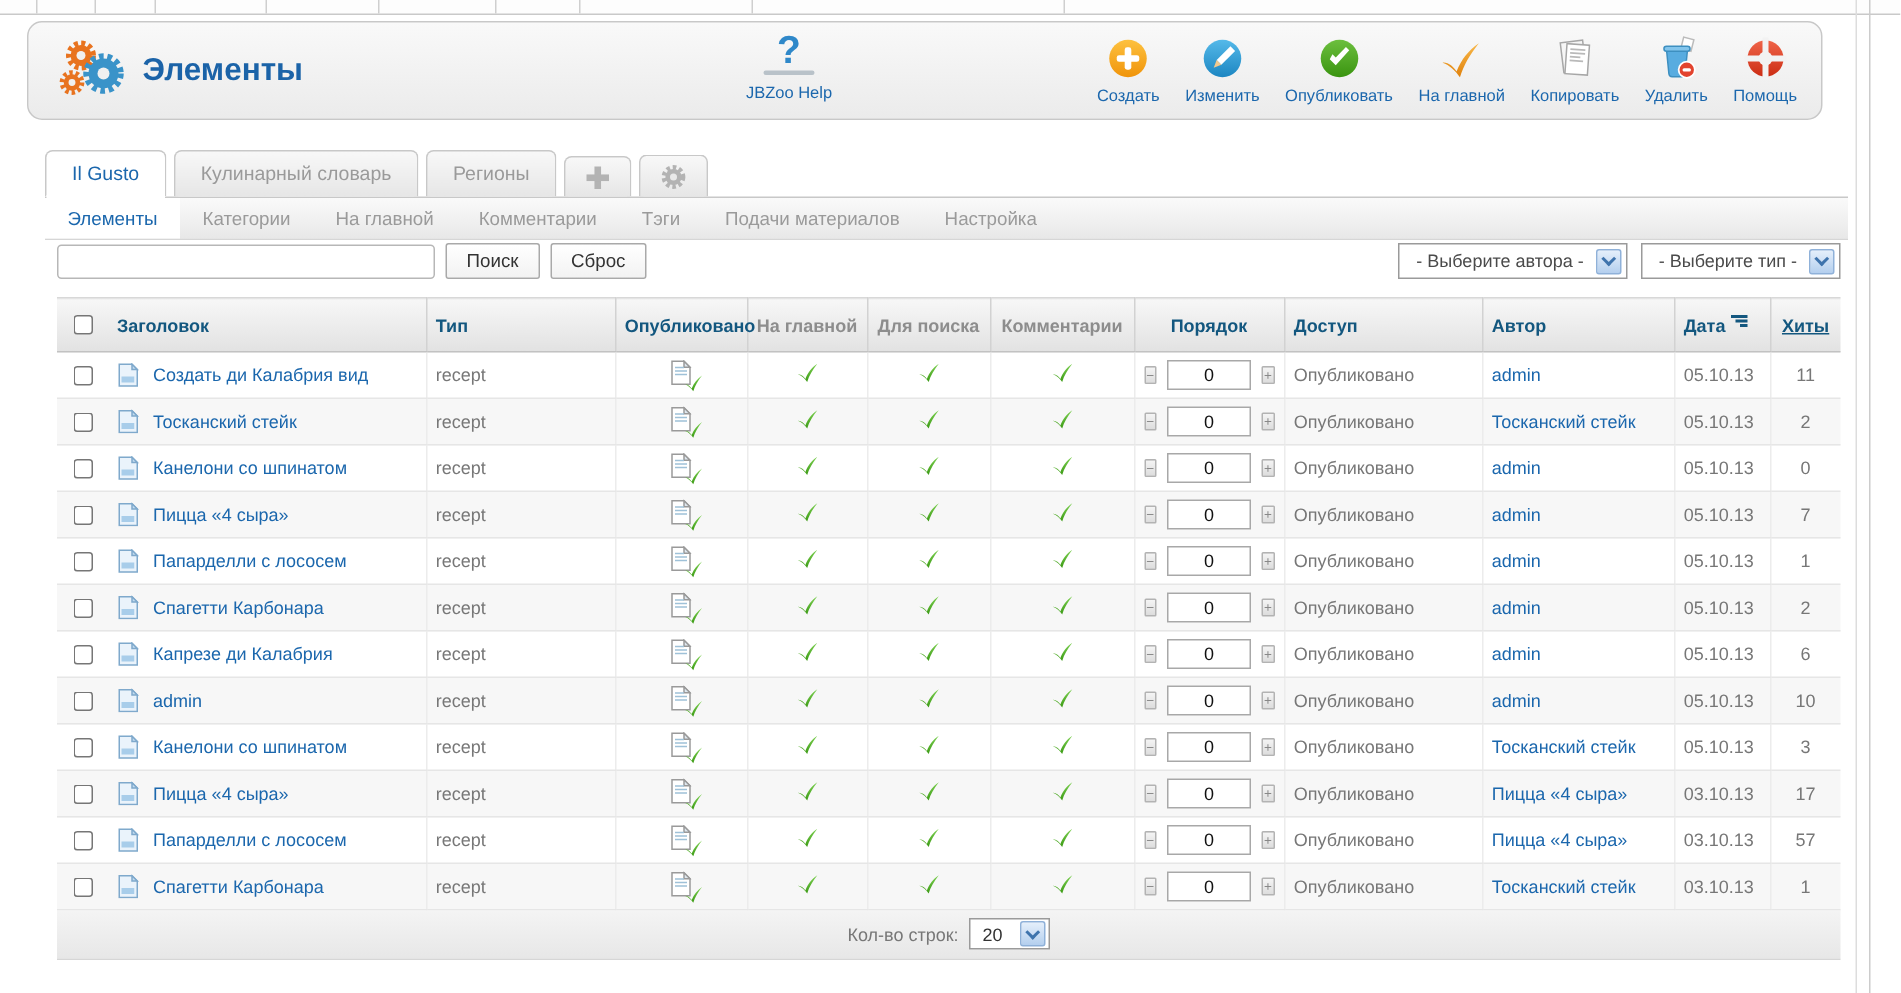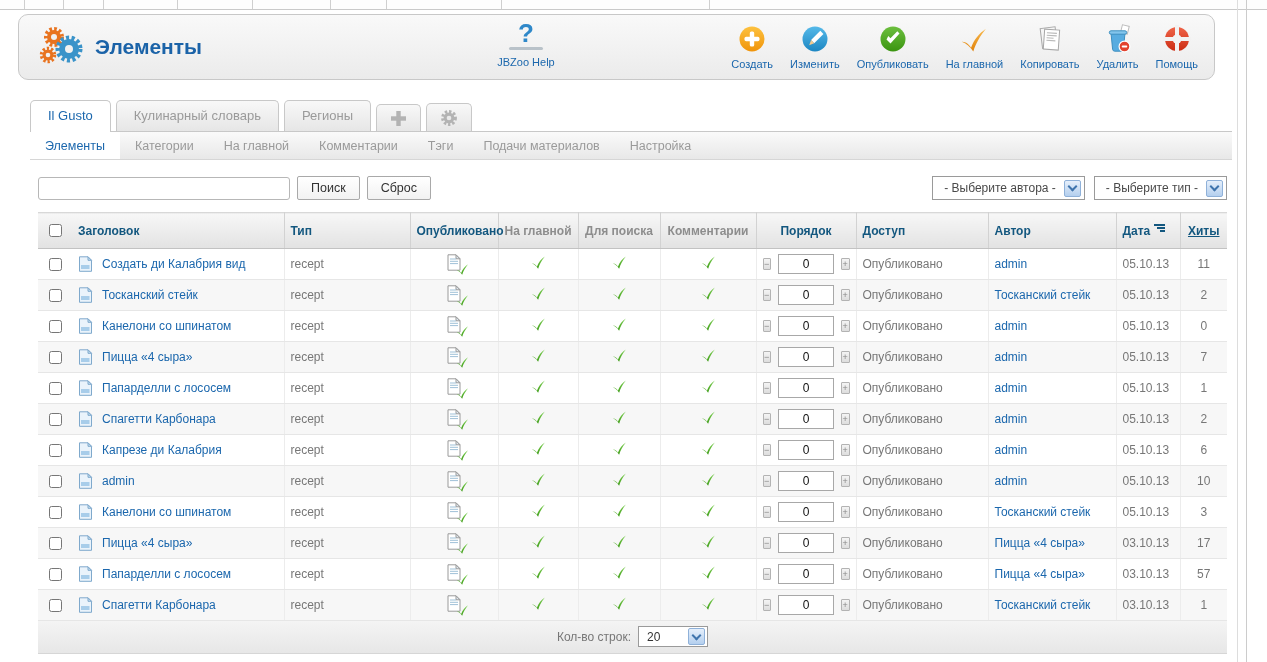--- a/index.html
+++ b/index.html
@@ -40,21 +40,21 @@
   .tab.active::after { content:""; position:absolute; left:0; right:0; bottom:-1px; height:2px; background:#fff; }
   .tab.icon-tab { padding:5px 13px 4px; display:flex; align-items:center; }
 
   
   .subtabs { margin:0 0 0 12px; background:linear-gradient(#fafafa,#e8e8e8); border-top:1px solid #c8c8c8;
     border-bottom:1px solid #d6d6d6; display:flex; height:29px; }
   .subtab { padding:7px 15px; font-size:12.5px; color:#9a9a9a; cursor:pointer; }
   .subtab.active { background:#fff; color:#1b67ad; }
 
   
-  .content { margin-left:12px; padding:16px 5px 0 8px; }
+  .content { margin-left:12px; padding:2px 5px 0 8px; }
 
   .filter-row { display:flex; align-items:center; margin-bottom:12px; }
   .search-input { width:252px; height:23px; border:1px solid #b7b7b7; border-radius:3px; padding:2px 6px; font-size:12px; }
   .btn { margin-left:7px; padding:4px 13px; font-size:12.5px; color:#333; background:linear-gradient(#fff,#f2f2f2);
     border:1px solid #a9a9a9; border-radius:2px; cursor:pointer; font-family:inherit; }
   .filter-spacer { flex:1; }
   .fake-select { margin-left:9px; display:flex; align-items:center; gap:8px; border:1px solid #9a9a9a;
     background:#fff; padding:2px 3px 2px 11px; font-size:12px; color:#4a4a4a; height:24px; cursor:pointer; }
   .sel-arrow { width:17px; height:17px; background:linear-gradient(#e5effb,#b4cfee); border:1px solid #8fb1d9;
     border-radius:2px; display:flex; align-items:center; justify-content:center; }
@@ -84,21 +84,21 @@
 
   .order-box { display:flex; align-items:center; justify-content:center; gap:7px; }
   .spin-btn { width:12px; height:12px; background:linear-gradient(#f4f4f4,#ddd); border:1px solid #b3b3b3;
     font-size:9px; line-height:9px; color:#888; text-align:center; cursor:pointer; border-radius:1px; padding:0; }
   .order-input { width:56px; height:20px; border:1px solid #a8a8a8; text-align:center; font-size:12px; color:#111; }
 
   .list-footer { width:1189px; margin-top:0; background:linear-gradient(#f4f4f4,#e7e7e7); border-bottom:1px solid #d6d6d6;
     border-top:none; padding:5px 0 6px; display:flex; align-items:center; justify-content:center; gap:7px;
     font-size:12px; color:#777; }
   .limit-select { display:flex; align-items:center; gap:4px; border:1px solid #9a9a9a; background:#fff;
-    padding:1px 2px 1px 8px; font-size:12px; color:#333; height:21px; cursor:pointer; width:70px; justify-content:space-between; }
+    padding:1px 2px 1px 8px; font-size:12px; color:#333; height:21px; cursor:pointer; width:54px; justify-content:space-between; }
 </style>
 </head>
 <body>
 
 <svg width="0" height="0" style="position:absolute" aria-hidden="true">
   <defs>
     <linearGradient id="gOrange" x1="0" y1="0" x2="0" y2="1">
         <stop offset="0" stop-color="#fdc13f"></stop>
         <stop offset="1" stop-color="#f0940a"></stop>
       </linearGradient>

